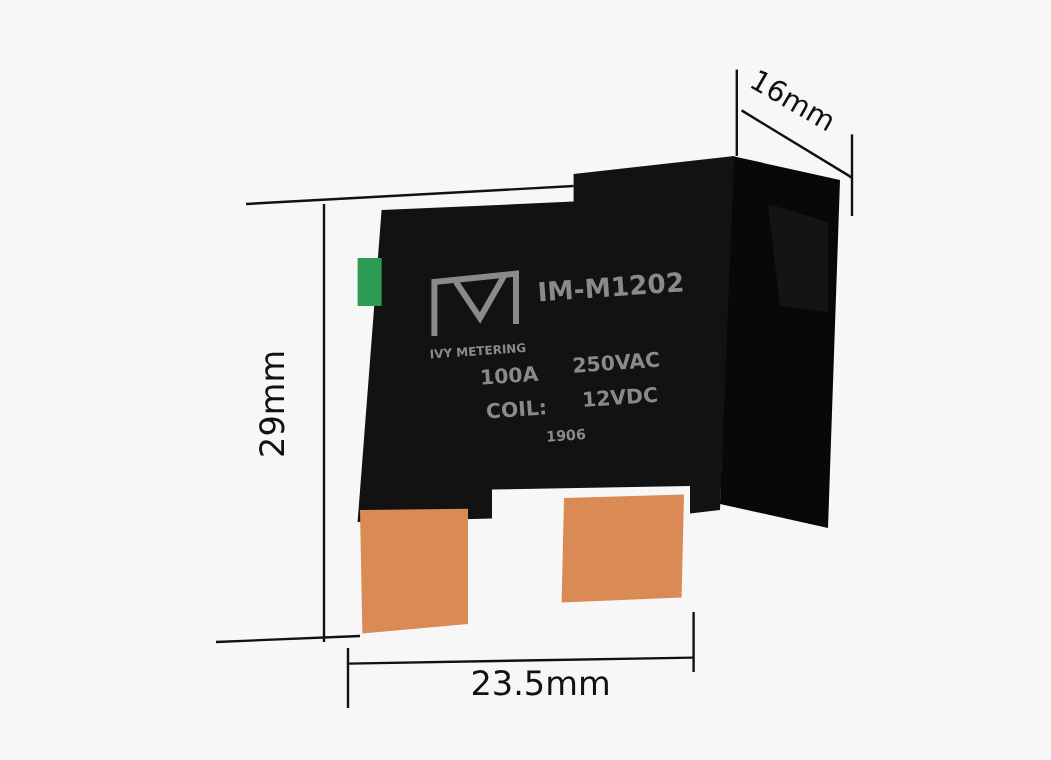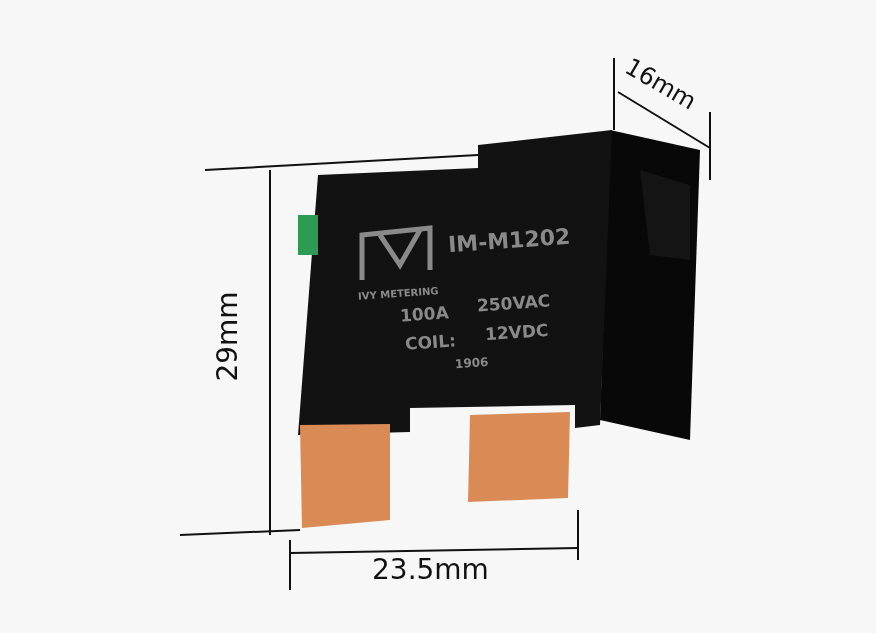--- a/index.html
+++ b/index.html
@@ -43,14 +43,14 @@
 
 <div class="label-text" style="left:448px;top:228px;font-size:22px;transform:rotate(-4deg);">IM-M1202</div>
 <div class="label-text" style="left:358px;top:288px;font-size:10px;transform:rotate(-4deg);">IVY METERING</div>
 <div class="label-text" style="left:400px;top:304px;font-size:17px;transform:rotate(-4deg);">100A</div>
 <div class="label-text" style="left:477px;top:293px;font-size:17px;transform:rotate(-4deg);">250VAC</div>
 <div class="label-text" style="left:405px;top:332px;font-size:17px;transform:rotate(-4deg);">COIL:</div>
 <div class="label-text" style="left:485px;top:322px;font-size:17px;transform:rotate(-4deg);">12VDC</div>
 <div class="label-text" style="left:455px;top:356px;font-size:12px;transform:rotate(-4deg);">1906</div>
 
 <div class="dim-label" style="left:182px;top:320px;transform:rotate(-90deg);">29mm</div>
-<div class="dim-label" style="left:372px;top:553px;">23.5mm</div>
+<div class="dim-label" style="left:392px;top:553px;">23.5mm</div>
 <div class="dim-label" style="left:622px;top:70px;font-size:24px;transform:rotate(30deg);">16mm</div>
 
 </body></html>

